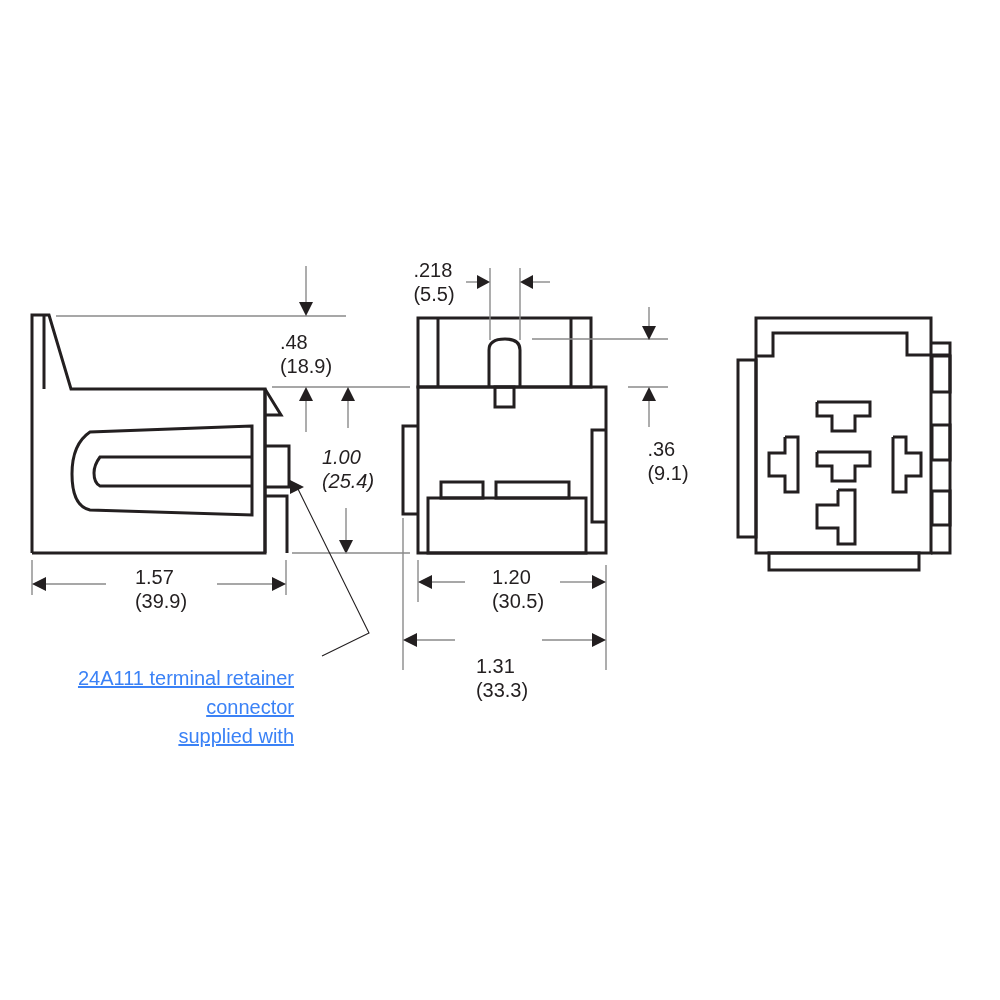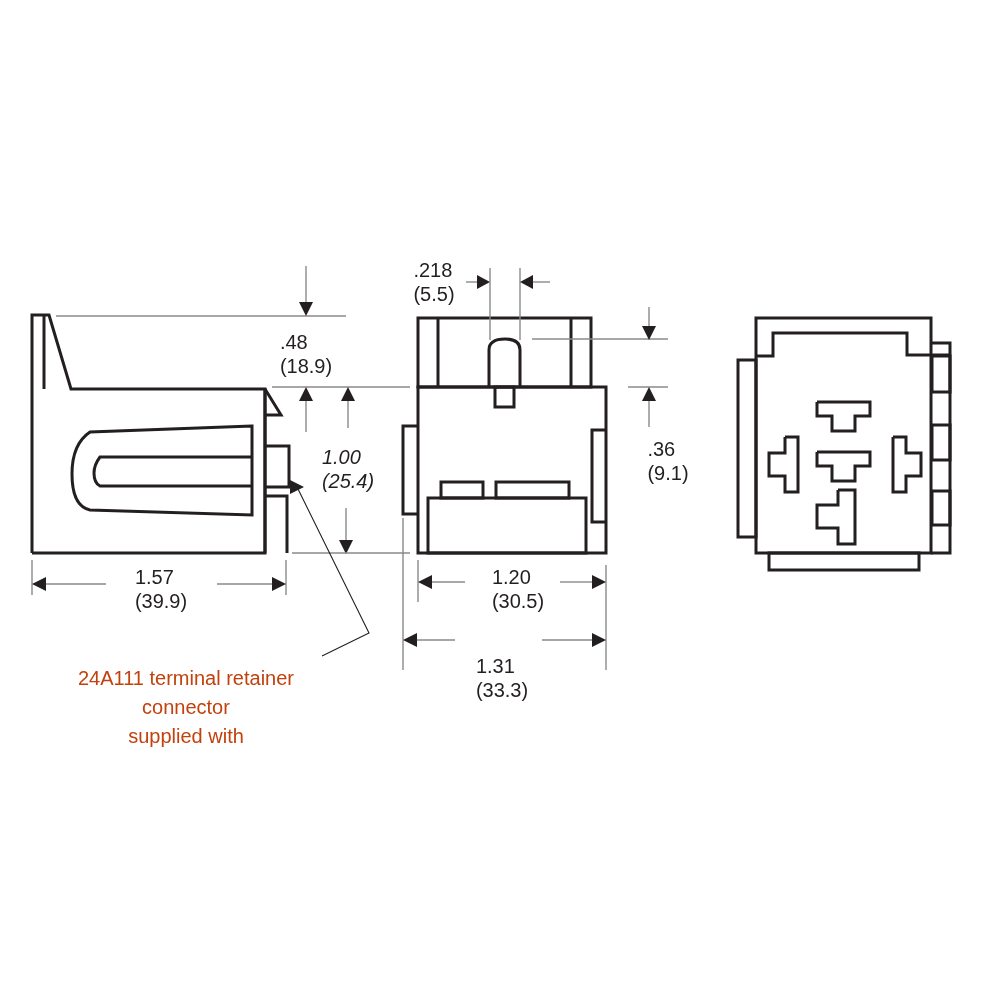--- a/index.html
+++ b/index.html
@@ -1,22 +1,22 @@
 <!DOCTYPE html>
 <html><head>
 <meta charset="utf-8">
 <style>
   html, body { margin: 0; padding: 0; background: #ffffff; }
   body { width: 1000px; height: 1000px; position: relative; overflow: hidden;
          font-family: "Liberation Sans", sans-serif; }
   svg { position: absolute; left: 0; top: 0; }
   .dim { position: absolute; text-align: left; font-size: 20px; line-height: 24px;
          color: #231f20; white-space: nowrap; transform: translateX(-50%); }
-  .note { position: absolute; text-align: center; font-size: 20px; line-height: 29px;
-          color: #c2410c; transform: translateX(-50%); }
+  .note { position: absolute; text-align: right; font-size: 20px; line-height: 29px;
+          color: #3b82f6; transform: translateX(-50%); text-decoration: underline; }
   .obj { fill: none; stroke: #231f20; stroke-width: 3; }
   .thin { fill: none; stroke: #8a8a8a; stroke-width: 1.4; }
   .lead { fill: none; stroke: #231f20; stroke-width: 1.1; }
   .arr { fill: #231f20; }
 </style>
 </head>
 <body>
 
 <svg width="1000" height="1000" viewBox="0 0 1000 1000">
 

